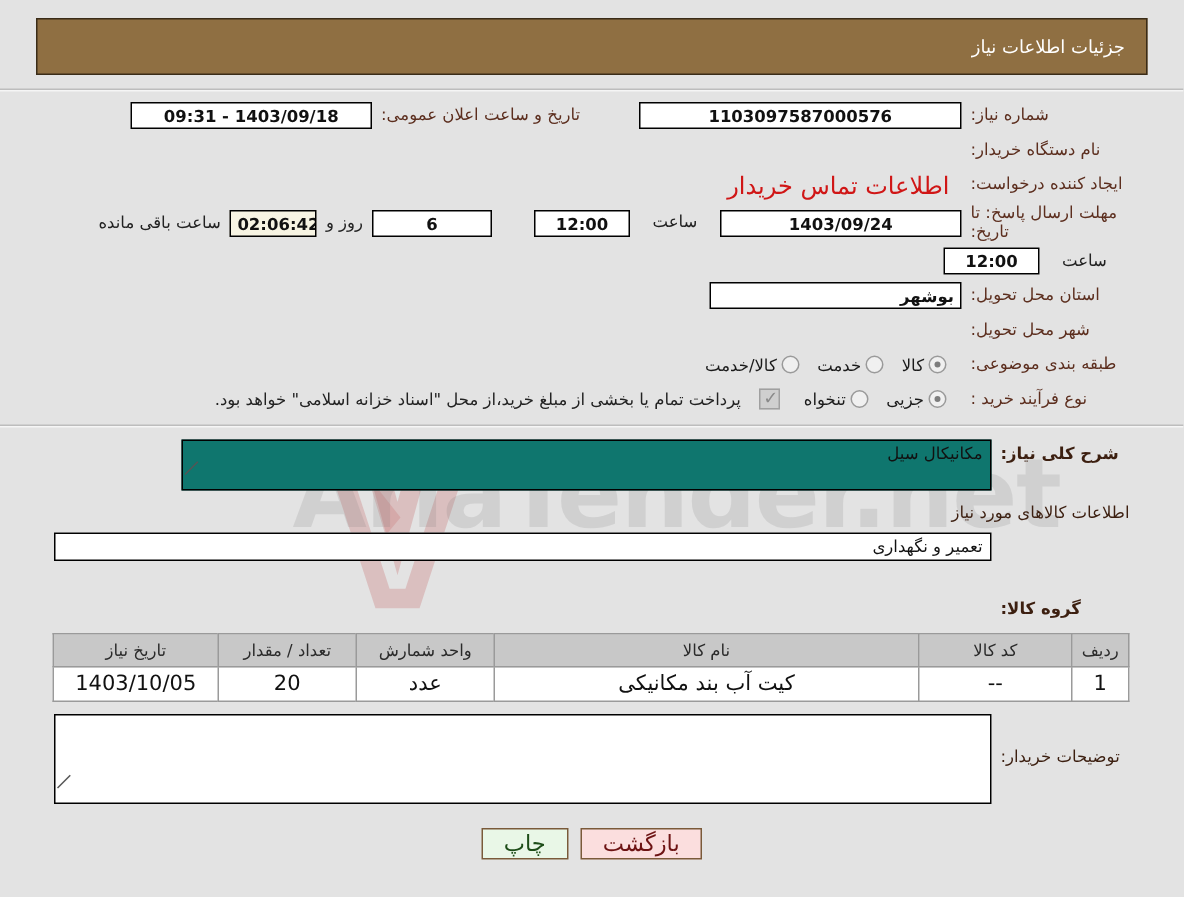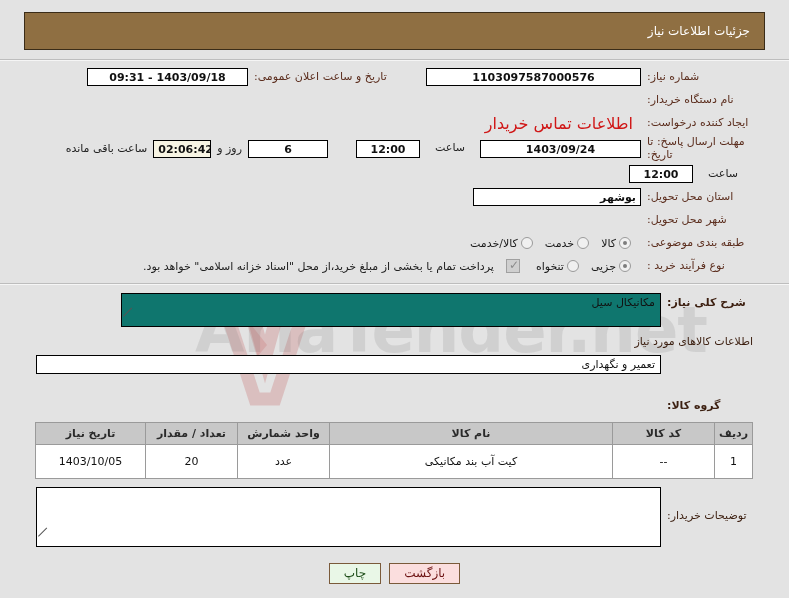--- a/index.html
+++ b/index.html
@@ -257,32 +257,32 @@
     border-collapse: collapse;
     width: 717px;
     font-size: 11px;
     background: #ffffff;
     table-layout: fixed;
   }
   table.goods th {
     background: #c8c8c8;
     border: 1px solid #9a9a9a;
     color: #2a2a2a;
-    font-weight: bold;
+    font-weight: normal;
     height: 22px;
     text-align: center;
     font-size: 11px;
   }
   table.goods td {
     background: #ffffff;
     border: 1px solid #9a9a9a;
-    height: 34px;
+    height: 23px;
     text-align: center;
     color: #111;
-    font-size: 11px;
+    font-size: 14px;
   }
   .col-radif { width: 38px; }
   .col-code  { width: 102px; }
   .col-name  { width: 283px; }
   .col-unit  { width: 92px; }
   .col-qty   { width: 92px; }
   .col-date  { width: 110px; }
 
   
   .notes-wrap {
@@ -314,21 +314,21 @@
   
   .btn-bar {
     position: relative;
     z-index: 2;
     margin-top: 16px;
     display: flex;
     justify-content: center;
     gap: 8px;
   }
   .btn {
-    font-size: 12px;
+    font-size: 15px;
     padding: 2px 14px;
     border: 1px solid #7a5a3a;
     cursor: pointer;
     line-height: 15px;
   }
   .btn-print { background:#e9f7e7; color:#1d4d18; }
   .btn-back  { background:#fbdede; color:#6d1414; }
 </style>
 </head>
 <body>

